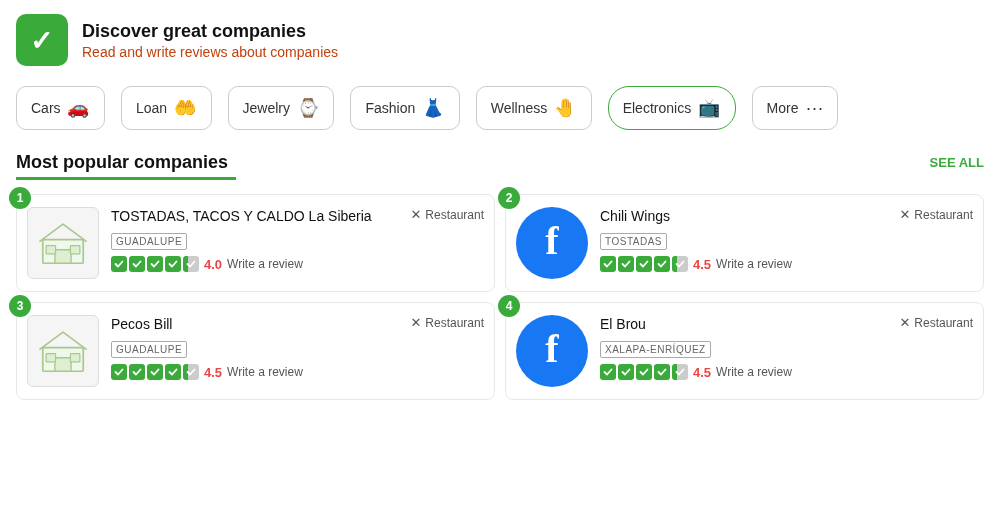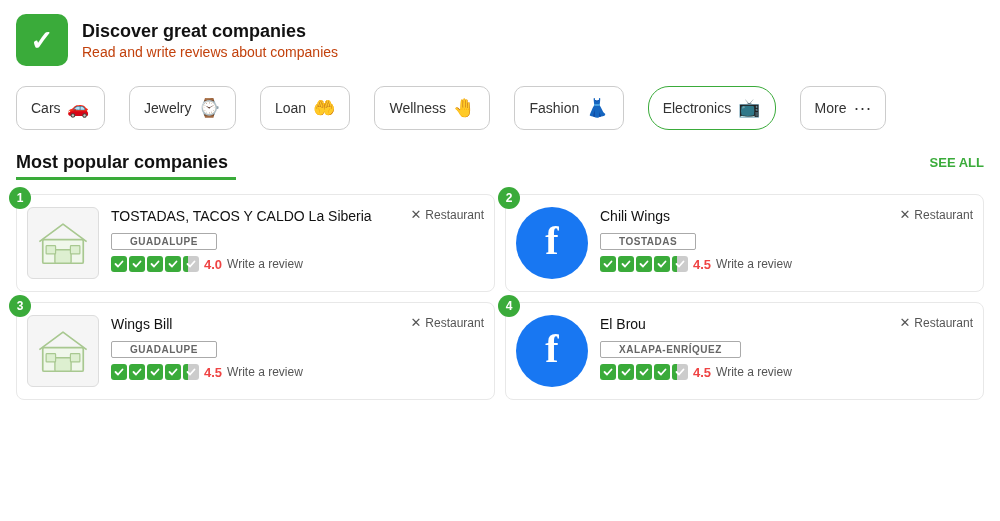--- a/index.html
+++ b/index.html
@@ -7,42 +7,42 @@
 
     
     .header { display: flex; align-items: center; padding: 14px 16px 10px 16px; }
     .logo-box { width: 52px; height: 52px; background: #3aab3a; border-radius: 10px; display: flex; align-items: center; justify-content: center; margin-right: 14px; flex-shrink: 0; }
     .logo-check { color: #fff; font-size: 28px; font-weight: bold; }
     .header-text { }
     .header-title { font-size: 18px; font-weight: 600; color: #111; }
     .header-subtitle { font-size: 14px; color: #c2410c; margin-top: 2px; }
 
     
-    .categories { display: flex; gap: 24px; padding: 10px 16px 14px 16px; }
+    .categories { display: flex; gap: 16px; padding: 10px 16px 14px 16px; }
     .cat-btn { display: flex; align-items: center; gap: 7px; border: 1.5px solid #ccc; border-radius: 10px; padding: 10px 14px; cursor: pointer; font-size: 14px; color: #333; background: #fff; white-space: nowrap; }
     .cat-btn.active { border-color: #3aab3a; border-radius: 21px; }
     .cat-icon { font-size: 18px; }
 
     
     .section { padding: 8px 16px 0 16px; }
     .section-header { display: flex; align-items: center; justify-content: space-between; margin-bottom: 4px; gap: 8px; }
     .section-title { font-size: 18px; font-weight: 600; color: #111; }
     .section-title-underline { height: 3px; width: 220px; background: #3aab3a; margin-bottom: 14px; }
     .see-all { color: #3aab3a; font-size: 13px; font-weight: 600; cursor: pointer; text-decoration: none; }
 
     
     .companies-grid { display: grid; grid-template-columns: 1fr 1fr; gap: 10px; }
 
     
     .company-card { display: flex; align-items: flex-start; padding: 12px 10px; border: 1px solid #e8e8e8; border-radius: 8px; position: relative; background: #fff; }
     .rank-badge { position: absolute; top: -8px; left: -8px; width: 22px; height: 22px; background: #3aab3a; border-radius: 50%; color: #fff; font-size: 12px; font-weight: bold; display: flex; align-items: center; justify-content: center; }
     .company-logo { width: 72px; height: 72px; border: 1px solid #ddd; border-radius: 6px; display: flex; align-items: center; justify-content: center; flex-shrink: 0; margin-right: 12px; overflow: hidden; background: #f5f5f5; }
     .company-info { flex: 1; min-width: 0; }
     .company-name { font-size: 14px; font-weight: 400; color: #111; margin-bottom: 6px; line-height: 1.3; }
-    .city-badge { display: inline-block; border: 1px solid #aaa; border-radius: 2px; padding: 2px 18px; font-size: 10px; color: #666; margin-bottom: 6px; letter-spacing: 0.5px; font-weight: bold; }
+    .city-badge { display: inline-block; border: 1px solid #aaa; border-radius: 2px; padding: 2px 4px; font-size: 10px; color: #666; margin-bottom: 6px; letter-spacing: 0.5px; }
     .rating-row { display: flex; align-items: center; gap: 5px; font-size: 12px; }
     .check-icons { display: flex; gap: 2px; }
     .check-icon { width: 16px; height: 16px; background: #3aab3a; border-radius: 3px; display: flex; align-items: center; justify-content: center; }
     .check-icon svg { width: 10px; height: 10px; }
     .rating-num { font-size: 13px; font-weight: 600; color: #ef4444; }
     .write-review { font-size: 12px; color: #555; cursor: pointer; text-align: right; }
     .restaurant-tag { display: flex; align-items: center; gap: 4px; font-size: 12px; color: #555; position: absolute; top: 12px; right: 10px; }
     .x-icon { color: #555; font-size: 13px; }
 
     
@@ -64,34 +64,34 @@
     <div class="header-subtitle">Read and write reviews about companies</div>
   </div>
 </div>
 
 <div class="categories" id="categories-bar">
     <button class="cat-btn">
       <span>Cars</span>
       <span class="cat-icon">🚗</span>
     </button>
     <button class="cat-btn">
+      <span>Loan</span>
+      <span class="cat-icon">🤲</span>
+    </button>
+    <button class="cat-btn">
       <span>Jewelry</span>
       <span class="cat-icon">⌚</span>
     </button>
     <button class="cat-btn">
-      <span>Loan</span>
-      <span class="cat-icon">🤲</span>
+      <span>Fashion</span>
+      <span class="cat-icon">👗</span>
     </button>
     <button class="cat-btn">
       <span>Wellness</span>
       <span class="cat-icon">🤚</span>
-    </button>
-    <button class="cat-btn">
-      <span>Fashion</span>
-      <span class="cat-icon">👗</span>
     </button>
     <button class="cat-btn active">
       <span>Electronics</span>
       <span class="cat-icon">📺</span>
     </button>
     <button class="cat-btn">
       <span>More</span>
       <span class="cat-icon">···</span>
     </button>
   </div>
@@ -204,21 +204,21 @@
     <div class="company-logo">
           <svg class="store-svg" viewBox="0 0 80 80" fill="none" xmlns="http://www.w3.org/2000/svg">
     <rect x="10" y="35" width="60" height="35" rx="2" stroke="#a8c890" stroke-width="2.5" fill="#f0f7eb"></rect>
     <polyline points="5,38 40,12 75,38" stroke="#a8c890" stroke-width="2.5" fill="none" stroke-linejoin="round"></polyline>
     <rect x="28" y="50" width="24" height="20" rx="2" stroke="#a8c890" stroke-width="2" fill="#ddefd0"></rect>
     <rect x="15" y="44" width="14" height="12" rx="1" stroke="#a8c890" stroke-width="1.8" fill="#ddefd0"></rect>
     <rect x="51" y="44" width="14" height="12" rx="1" stroke="#a8c890" stroke-width="1.8" fill="#ddefd0"></rect>
   </svg>
         </div>
     <div class="company-info">
-      <div class="company-name">Wings Bill</div>
+      <div class="company-name">Pecos Bill</div>
       <div class="city-badge">GUADALUPE</div>
       <div class="rating-row">
         <div class="check-icons">
               <div class="check-icon">
                 <svg viewBox="0 0 10 10" fill="none">
                   <polyline points="1.5,5 4,7.5 8.5,2.5" stroke="white" stroke-width="1.8" stroke-linecap="round" stroke-linejoin="round"></polyline>
                 </svg>
               </div>
               <div class="check-icon">
                 <svg viewBox="0 0 10 10" fill="none">

